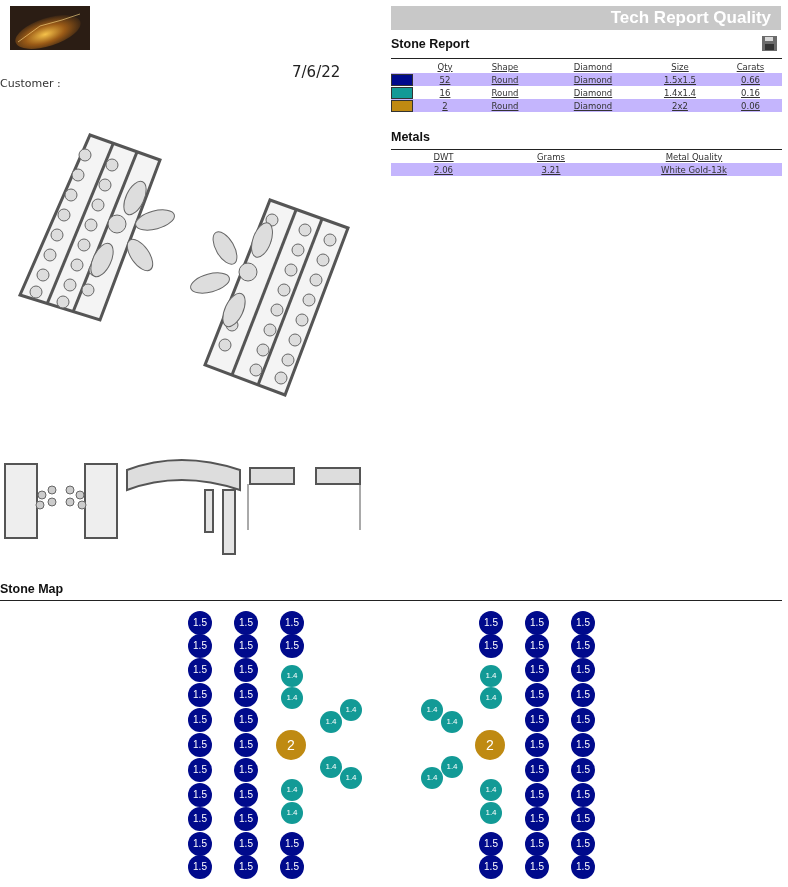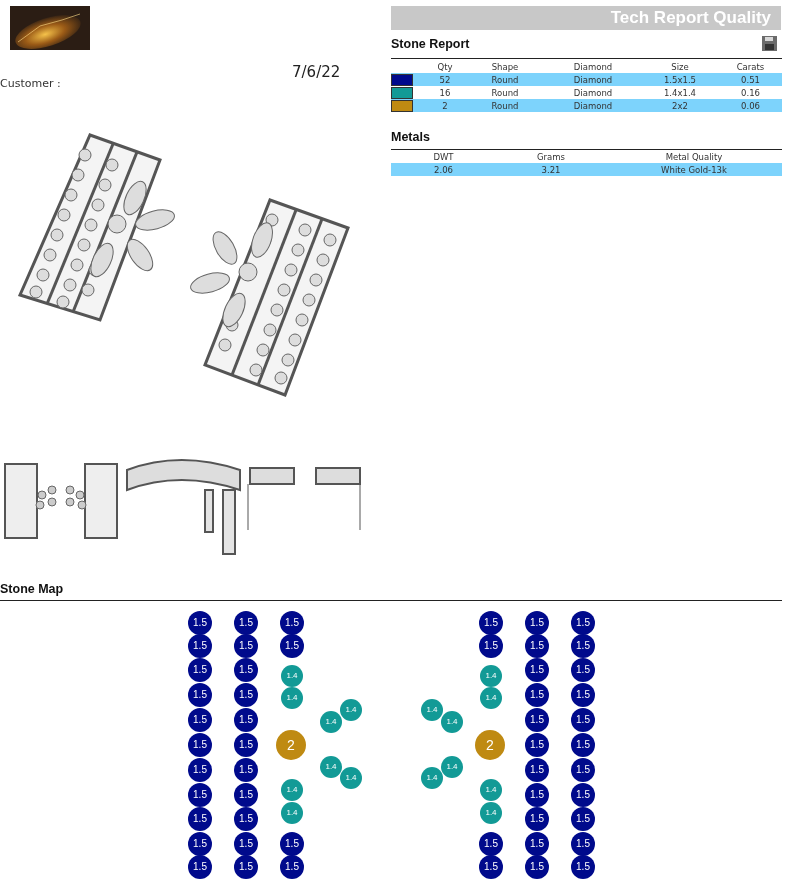--- a/index.html
+++ b/index.html
@@ -8,23 +8,23 @@
   #logo { left:10px; top:6px; width:80px; height:44px; overflow:hidden; background:#2b1d14; }
   #customer-label { left:0; top:77px; font-size:11px; color:#333; }
   #date { left:292px; top:63px; font-size:15px; color:#222; }
   #title-bar { left:391px; top:6px; width:390px; height:24px; background:#c8c8c8; }
   #title-bar span { position:absolute; right:10px; top:2px; font-size:17px; font-weight:bold; color:#fff; font-family:"Liberation Sans", sans-serif; }
   .section-head { font-weight:bold; font-size:12.5px; color:#111; font-family:"Liberation Sans", sans-serif; }
   #stone-report-head { left:391px; top:37px; }
   #save-icon { left:762px; top:36px; width:15px; height:15px; }
   .rule { height:1px; background:#222; }
   #stone-rule { left:391px; top:58px; width:391px; }
-  table.rt { border-collapse:collapse; font-size:8.5px; color:#333; }
+  table.rt { border-collapse:collapse; font-size:8.5px; color:#333;text-decoration:underline; }
   table.rt td, table.rt th { padding:0; height:13px; text-align:center; font-weight:normal; }
-  table.rt tr.alt td { background:#7dd3fc; }
+  table.rt tr.alt td { background:#c4b5fd; }
   #stone-table { left:391px; top:60px; width:391px; }
   .swatch { display:inline-block; width:20px; height:10px; border:1px solid #333; vertical-align:middle; }
   #metals-head { left:391px; top:130px; }
   #metals-rule { left:391px; top:149px; width:391px; }
   #metals-table { left:391px; top:150px; width:391px; }
   #stone-map-head { left:0; top:582px; }
   #map-rule { left:0; top:600px; width:782px; }
   #map-area { left:0; top:601px; width:788px; height:286px; }
   .stone { position:absolute; border-radius:50%; color:#fff; text-align:center; font-family:"Liberation Sans", sans-serif; }
 </style>
@@ -174,21 +174,21 @@
     <th>Diamond</th>
     <th>Size</th>
     <th>Carats</th>
   </tr>
   <tr class="alt">
     <td style="text-align:left"><span class="swatch" style="background: rgb(0, 10, 140);"></span></td>
     <td>52</td>
     <td>Round</td>
     <td>Diamond</td>
     <td>1.5x1.5</td>
-    <td>0.51</td>
+    <td>0.66</td>
   </tr>
   <tr>
     <td style="text-align:left"><span class="swatch" style="background: rgb(18, 154, 150);"></span></td>
     <td>16</td>
     <td>Round</td>
     <td>Diamond</td>
     <td>1.4x1.4</td>
     <td>0.16</td>
   </tr>
   <tr class="alt">

